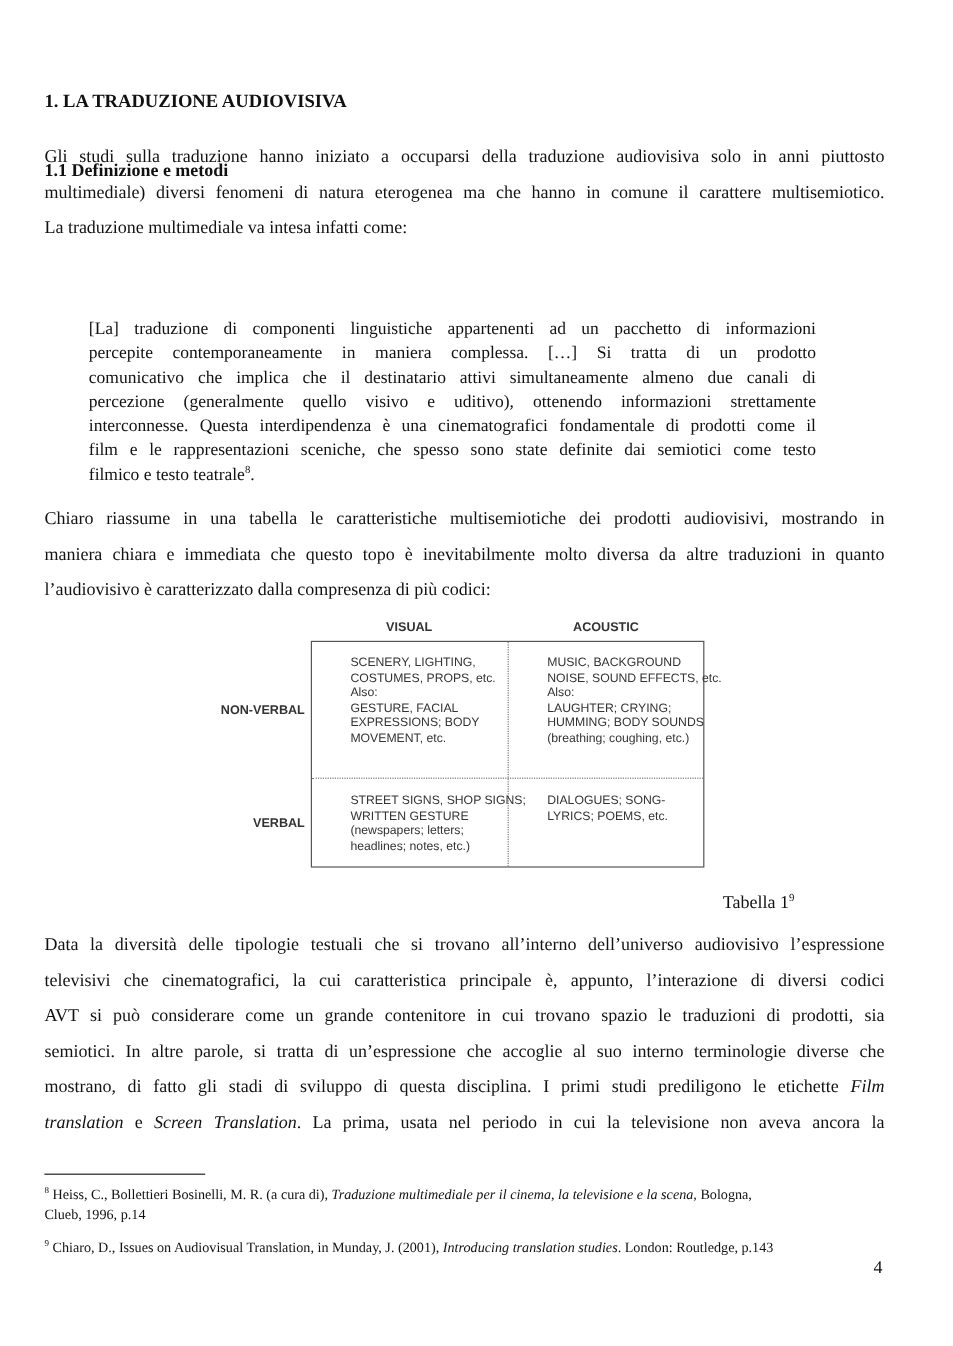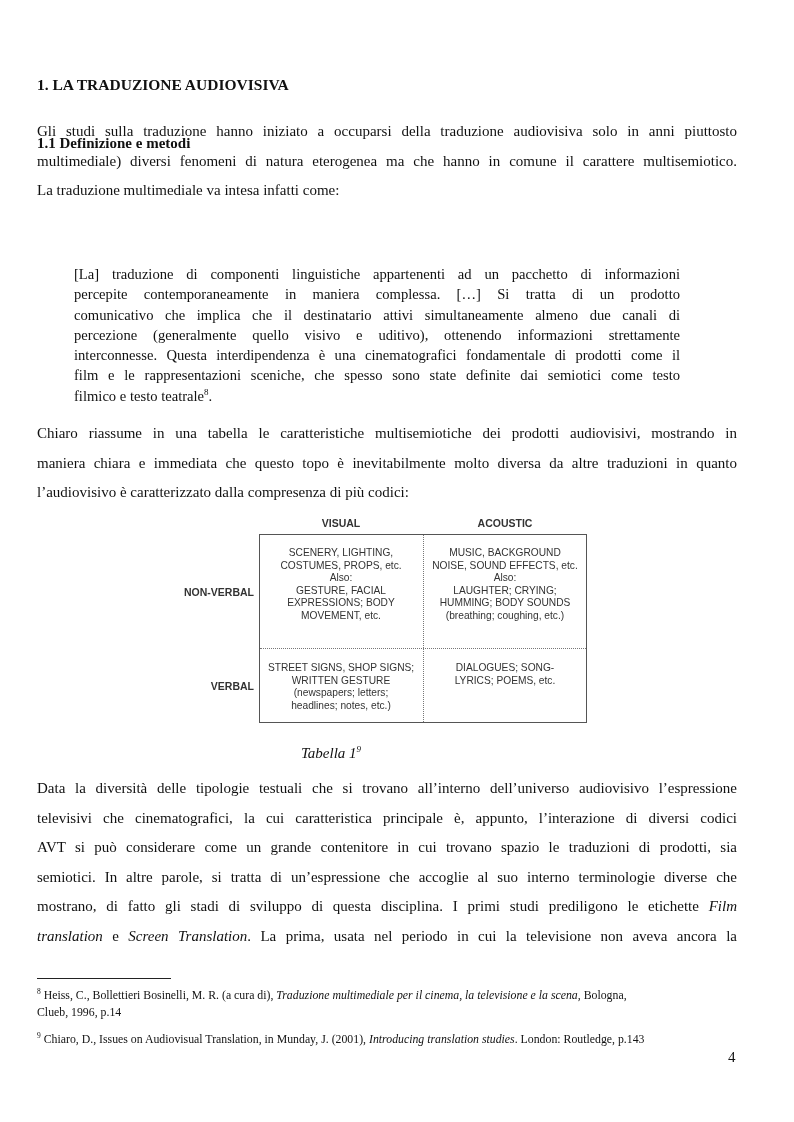--- a/index.html
+++ b/index.html
@@ -17,22 +17,22 @@
   .quote .ln.last { text-align-last: left; }
   sup { font-size: 9px; line-height: 0; vertical-align: super; }
   
   .fig { font-family: "Liberation Sans", "DejaVu Sans", sans-serif; color: #333; font-size: 10.2px; }
   .colhead { position: absolute; top: 517px; font-weight: bold; font-size: 10.5px; text-align: center; }
   .rowhead { position: absolute; font-weight: bold; font-size: 10.5px; text-align: right; width: 90px; left: 164px; }
   .grid { position: absolute; left: 259px; top: 534px; width: 328px; height: 189px;
           border: 1.2px solid #555; box-sizing: border-box; }
   .vdiv { position: absolute; left: 423px; top: 535px; height: 187px; border-left: 1px dotted #777; }
   .hdiv { position: absolute; left: 260px; top: 648px; width: 326px; border-top: 1px dotted #777; }
-  .cell { position: absolute; text-align: center; line-height: 12.6px; }
-  .caption { left: 0; width: 662px; top: 745px; font-size: 15px; text-align: center; font-style: italic; }
+  .cell { position: absolute; text-align: left; line-height: 12.6px; padding-left: 33px; }
+  .caption { left: 0; width: 662px; top: 745px; font-size: 15px; text-align: right; }
   .fnrule { left: 37px; top: 978px; width: 134px; border-top: 1px solid #222; }
   .fn { left: 37px; width: 700px; font-size: 11.8px; line-height: 17px; }
   .fn sup { font-size: 7.5px; }
   .pagenum { left: 728px; top: 1049px; font-size: 15px; }
   em { font-style: italic; }
 </style>
 </head>
 <body>
 
 <div class="abs h1">1. LA TRADUZIONE AUDIOVISIVA</div>

